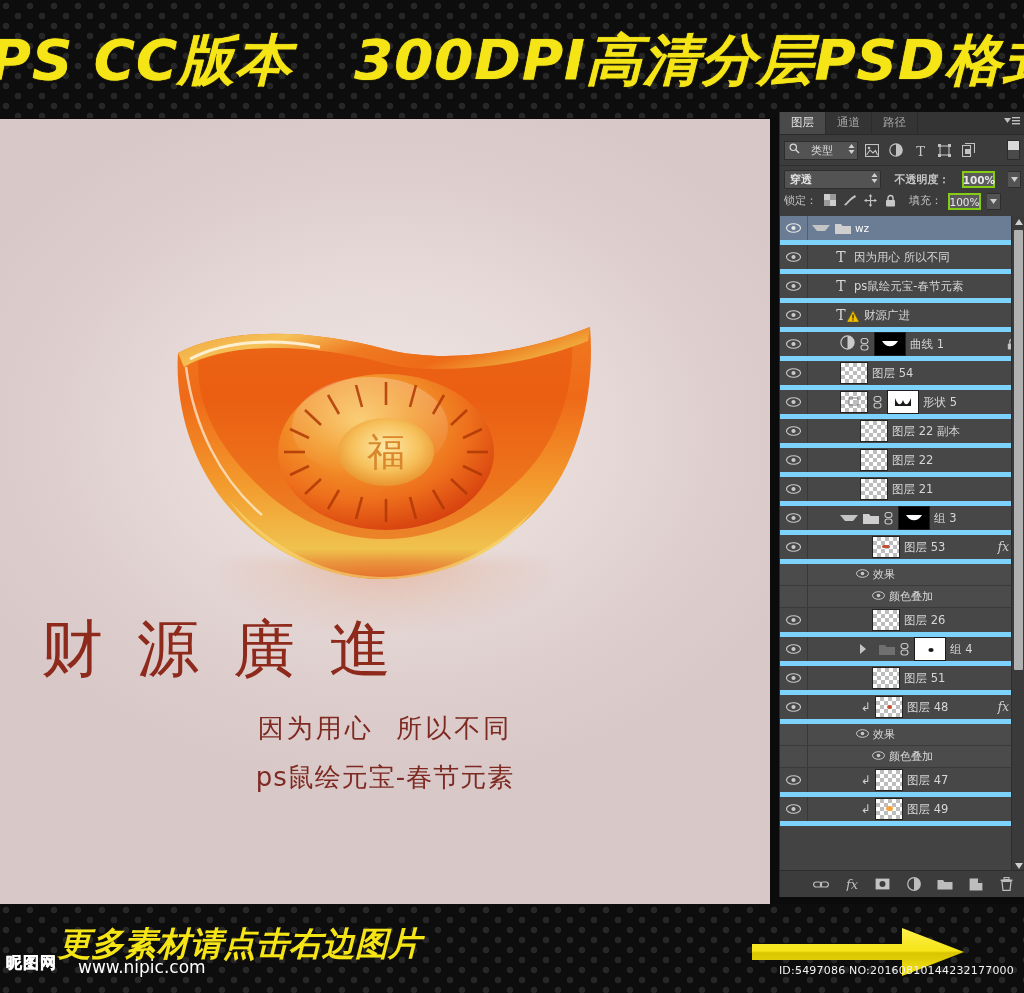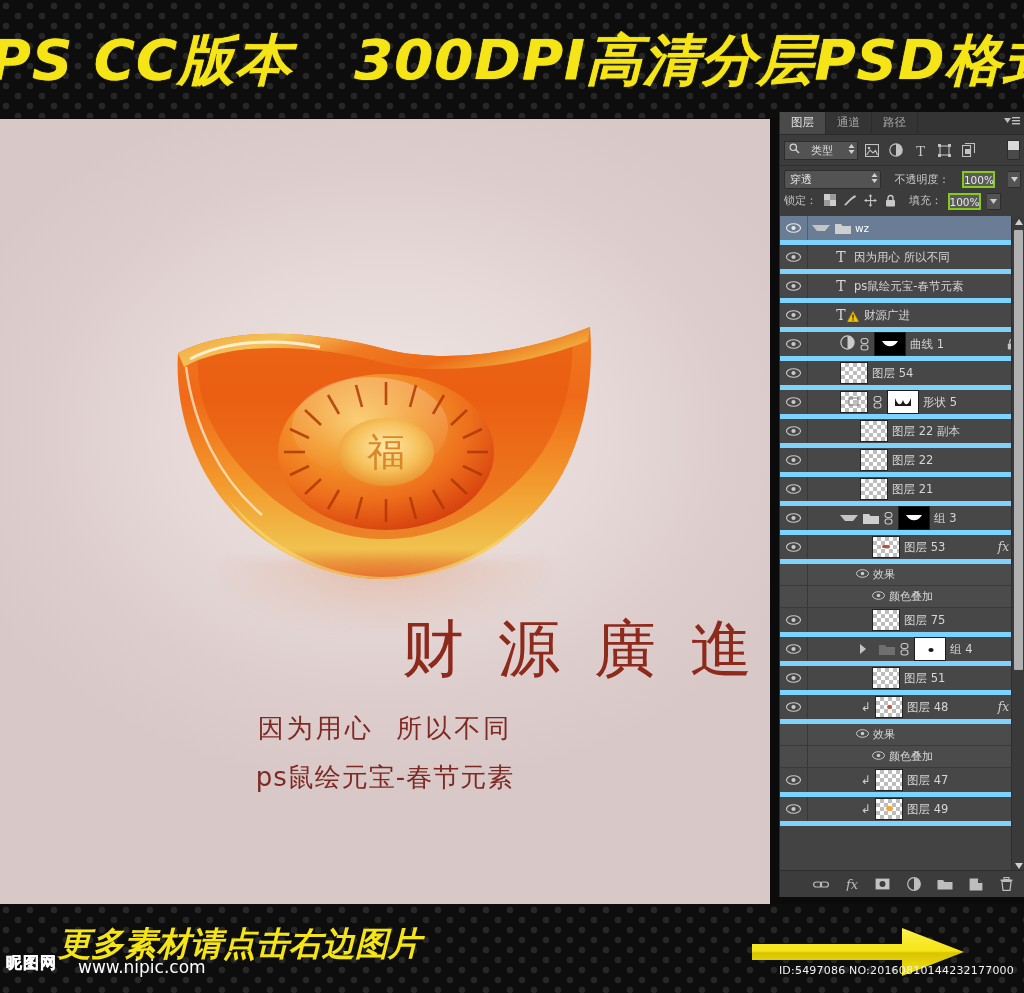--- a/index.html
+++ b/index.html
@@ -42,21 +42,21 @@
     position:absolute;left:50%;top:198px;transform:translateX(-50%);
     width:430px;height:300px;
   }
   #reflection{
     position:absolute;left:50%;top:440px;transform:translateX(-50%);
     width:330px;height:70px;
     background:radial-gradient(ellipse at 50% 0%, rgba(224,110,50,.30) 0%, rgba(224,130,80,.12) 45%, rgba(224,130,80,0) 78%);
     filter:blur(4px);
   }
   .seal-title{
-    position:absolute;left:16px;top:488px;width:770px;text-align:right;
+    position:absolute;left:7px;top:488px;width:770px;text-align:left;
     font-family:"DejaVu Serif","Liberation Serif",serif;
     font-size:62px;color:#8d2a1c;letter-spacing:34px;
     text-indent:34px;font-weight:normal;
   }
   .sub-line-1{
     position:absolute;left:0;top:592px;width:770px;text-align:center;
     font-family:"DejaVu Sans","Liberation Sans",sans-serif;
     font-size:26px;color:#7e2a22;letter-spacing:3px;white-space:pre;
   }
   .sub-line-2{
@@ -95,21 +95,21 @@
     padding:0 2px 0 4px;color:#dcdcdc;font-size:11px;box-sizing:border-box;
   }
   .filter-select .lbl{flex:1;}
   .ficon{width:20px;height:20px;display:flex;align-items:center;justify-content:center;color:#bdbdbd;}
   .ftoggle{
     width:11px;height:18px;margin-left:auto;margin-right:1px;
     background:linear-gradient(#d8d8d8 0 50%, #4a4a4a 50% 100%);
     border:1px solid #2b2b2b;border-radius:1px;
   }
   .mode-row{
-    height:27px;display:flex;align-items:center;padding:0 4px;gap:13px;
+    height:27px;display:flex;align-items:center;padding:0 4px;gap:13px;font-weight:bold;
   }
   .mode-select{
     width:108px;height:19px;background:#535353;border:1px solid #2d2d2d;
     border-radius:2px;display:flex;align-items:center;padding:0 2px 0 5px;
     color:#e0e0e0;font-size:11px;box-sizing:border-box;
   }
   .mode-select .lbl{flex:1;}
   .field-label{font-size:11px;color:#c6c6c6;white-space:nowrap;}
   .num-box{
     width:33px;height:17px;background:#5a5a5a;border:2px solid #84cc16;
@@ -728,21 +728,21 @@
         <svg width="15" height="10" viewBox="0 0 15 10">
             <ellipse cx="7.5" cy="5" rx="7" ry="4.3" fill="none" stroke="#c9c9c9" stroke-width="1.1"></ellipse>
             <circle cx="7.5" cy="5" r="2.1" fill="#c9c9c9"></circle>
           </svg>
       </div>
       <div class="body">
         <span class="indent24"></span>
           <span class="indent16"></span>
           <span class="indent8"></span>
         <span class="thumb"></span>
-        <span class="lname">图层 75</span>
+        <span class="lname">图层 26</span>
       </div>
     </div>
 
     <div class="lrow">
       <div class="eye-cell">
         <svg width="15" height="10" viewBox="0 0 15 10">
             <ellipse cx="7.5" cy="5" rx="7" ry="4.3" fill="none" stroke="#c9c9c9" stroke-width="1.1"></ellipse>
             <circle cx="7.5" cy="5" r="2.1" fill="#c9c9c9"></circle>
           </svg>
       </div>

